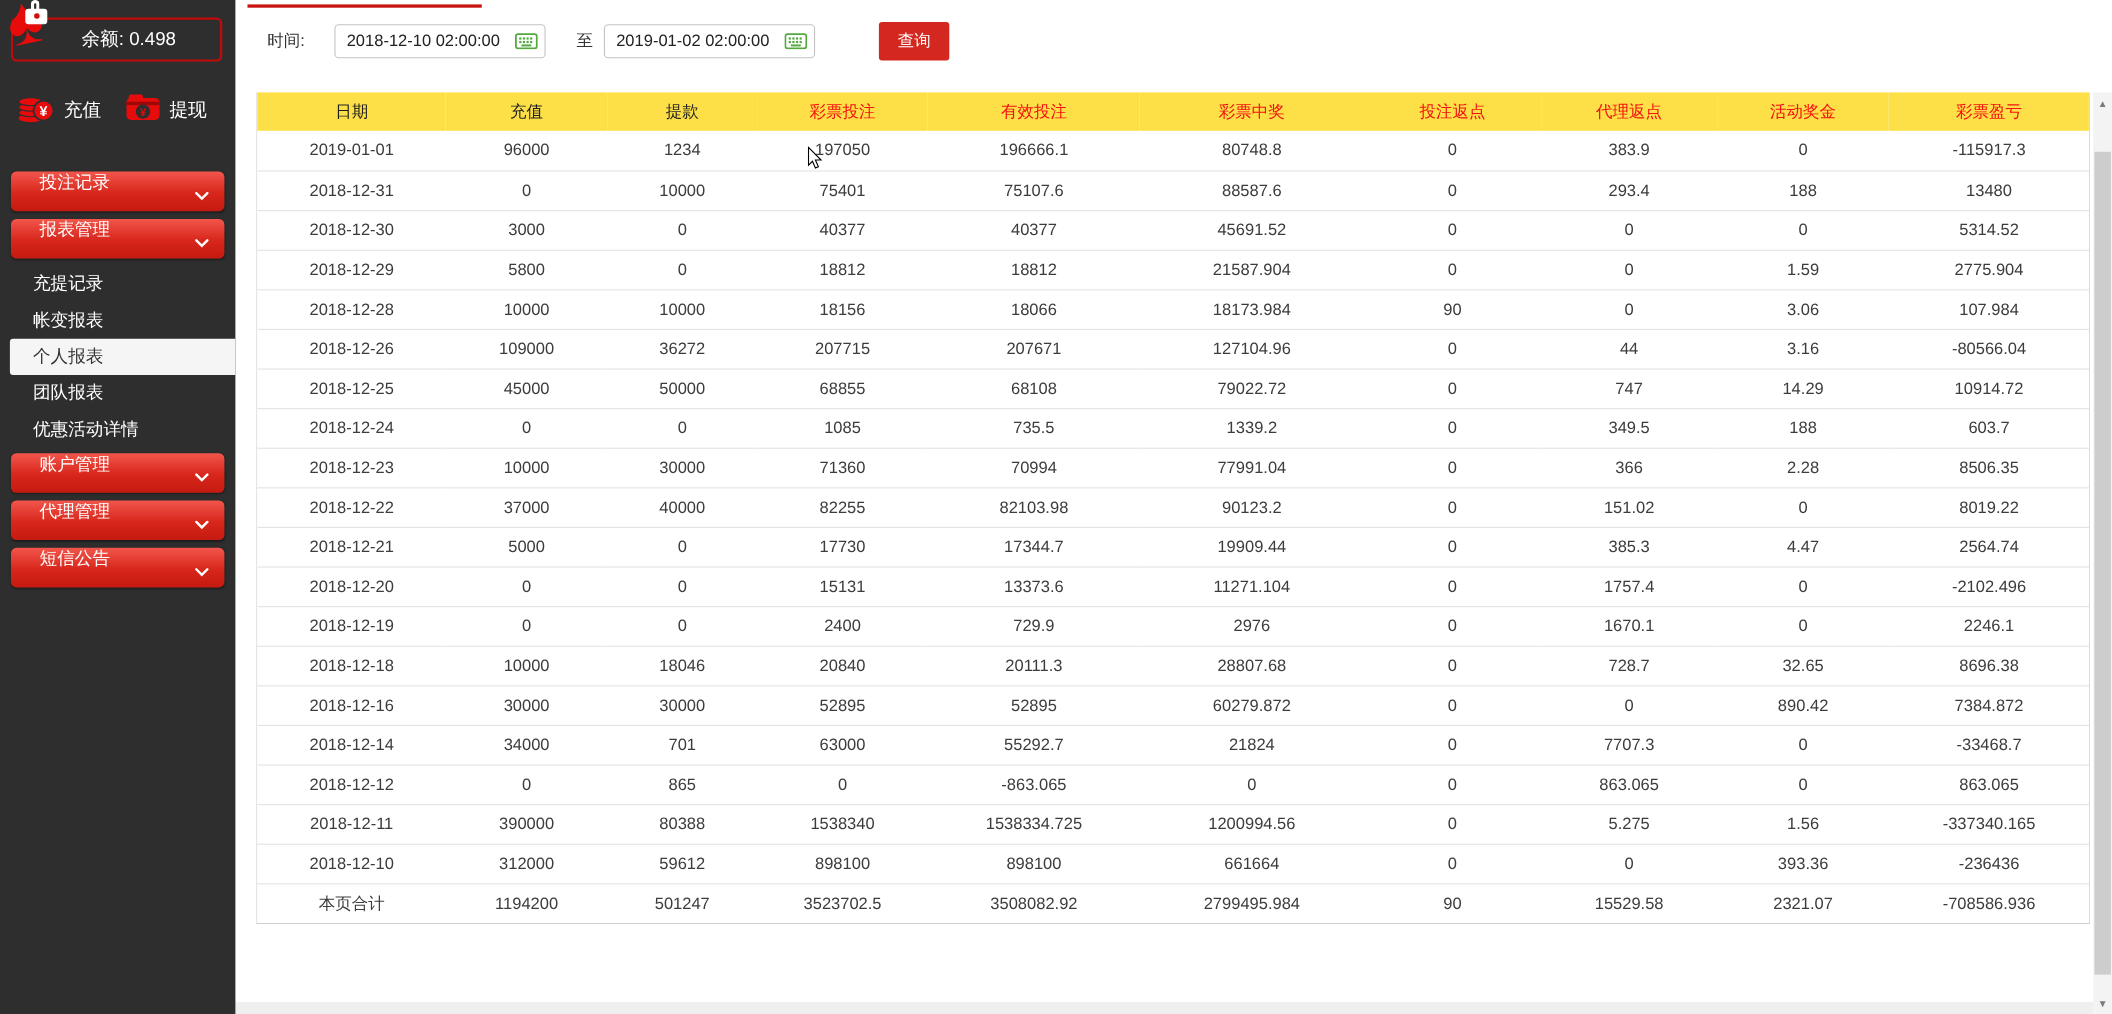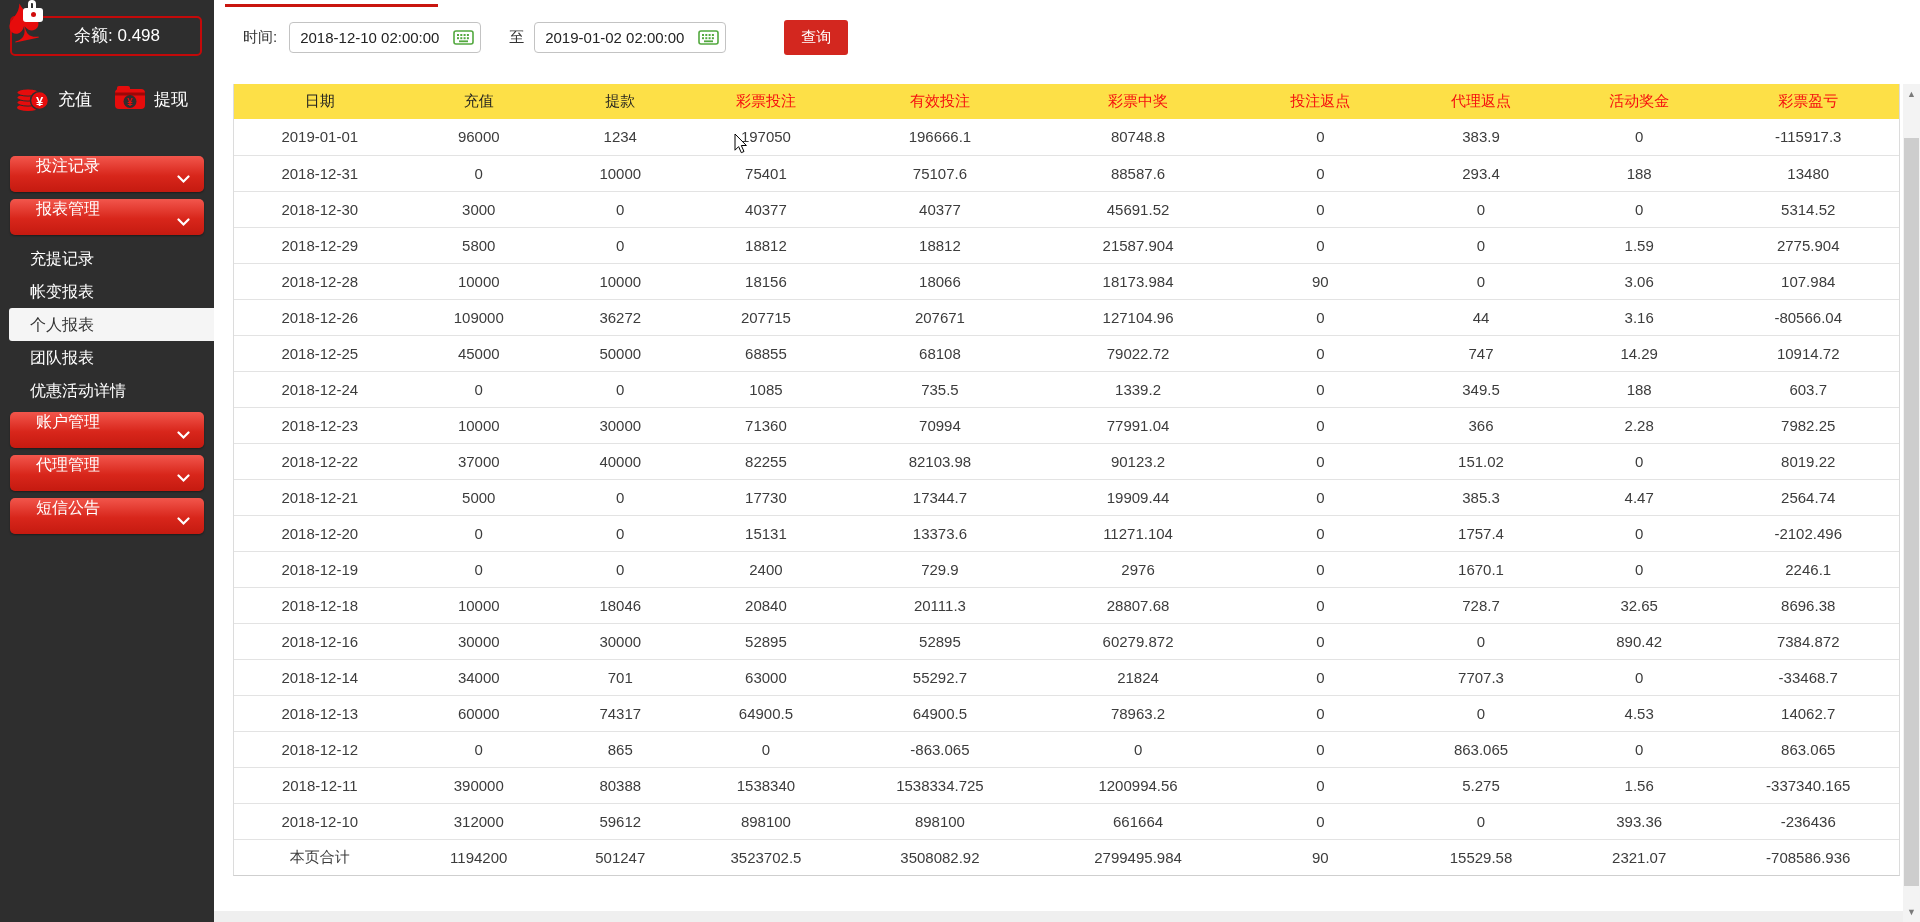--- a/index.html
+++ b/index.html
@@ -36,21 +36,21 @@
   .submenu { margin-bottom:5px; }
   .submenu-item { height:33px; line-height:33px; color:#fff; font-size:16px; padding-left:30px; cursor:pointer; }
   .submenu-item.selected { background:#f5f5f5; color:#333; margin-left:9px; padding-left:21px;
                            border-radius:3px 0 0 3px; }
 
   
   .main { position:absolute; left:214px; top:0; width:1706px; height:922px; background:#fff; }
   .tab-underline { position:absolute; left:11px; top:4px; width:213px; height:3px; background:#c9150f; }
 
   .filter-bar { position:absolute; left:29px; top:20px; display:flex; align-items:center; }
-  .filter-label { font-size:15px; color:#333; margin-right:12px; }
+  .filter-label { font-size:15px; color:#333; margin-right:27px; }
   .date-field { position:relative; margin-right:26px; }
   .date-field input { width:192px; height:31px; border:1px solid #c3c3c3; border-radius:4px;
                       font-size:15px; color:#222; padding:0 32px 0 10px;
                       font-family:"Liberation Sans", sans-serif; }
   .kb-icon { position:absolute; right:7px; top:8px; cursor:pointer; }
   .to-label { font-size:15px; color:#333; margin:0 10px 0 2px; }
   .query-btn { margin-left:32px; background:#d3271f; color:#fff; border:none; border-radius:3px;
                font-size:15px; padding:8px 17px; cursor:pointer; font-family:Liberation Mono, monospace; }
 
   
@@ -348,21 +348,21 @@
           <tr data-name="table-row">
             <td data-name="cell">2018-12-23</td>
             <td data-name="cell">10000</td>
             <td data-name="cell">30000</td>
             <td data-name="cell">71360</td>
             <td data-name="cell">70994</td>
             <td data-name="cell">77991.04</td>
             <td data-name="cell">0</td>
             <td data-name="cell">366</td>
             <td data-name="cell">2.28</td>
-            <td data-name="cell">7982.25</td>
+            <td data-name="cell">8506.35</td>
           </tr>
           <tr data-name="table-row">
             <td data-name="cell">2018-12-22</td>
             <td data-name="cell">37000</td>
             <td data-name="cell">40000</td>
             <td data-name="cell">82255</td>
             <td data-name="cell">82103.98</td>
             <td data-name="cell">90123.2</td>
             <td data-name="cell">0</td>
             <td data-name="cell">151.02</td>
@@ -433,32 +433,20 @@
             <td data-name="cell">2018-12-14</td>
             <td data-name="cell">34000</td>
             <td data-name="cell">701</td>
             <td data-name="cell">63000</td>
             <td data-name="cell">55292.7</td>
             <td data-name="cell">21824</td>
             <td data-name="cell">0</td>
             <td data-name="cell">7707.3</td>
             <td data-name="cell">0</td>
             <td data-name="cell">-33468.7</td>
-          </tr>
-          <tr data-name="table-row">
-            <td data-name="cell">2018-12-13</td>
-            <td data-name="cell">60000</td>
-            <td data-name="cell">74317</td>
-            <td data-name="cell">64900.5</td>
-            <td data-name="cell">64900.5</td>
-            <td data-name="cell">78963.2</td>
-            <td data-name="cell">0</td>
-            <td data-name="cell">0</td>
-            <td data-name="cell">4.53</td>
-            <td data-name="cell">14062.7</td>
           </tr>
           <tr data-name="table-row">
             <td data-name="cell">2018-12-12</td>
             <td data-name="cell">0</td>
             <td data-name="cell">865</td>
             <td data-name="cell">0</td>
             <td data-name="cell">-863.065</td>
             <td data-name="cell">0</td>
             <td data-name="cell">0</td>
             <td data-name="cell">863.065</td>

